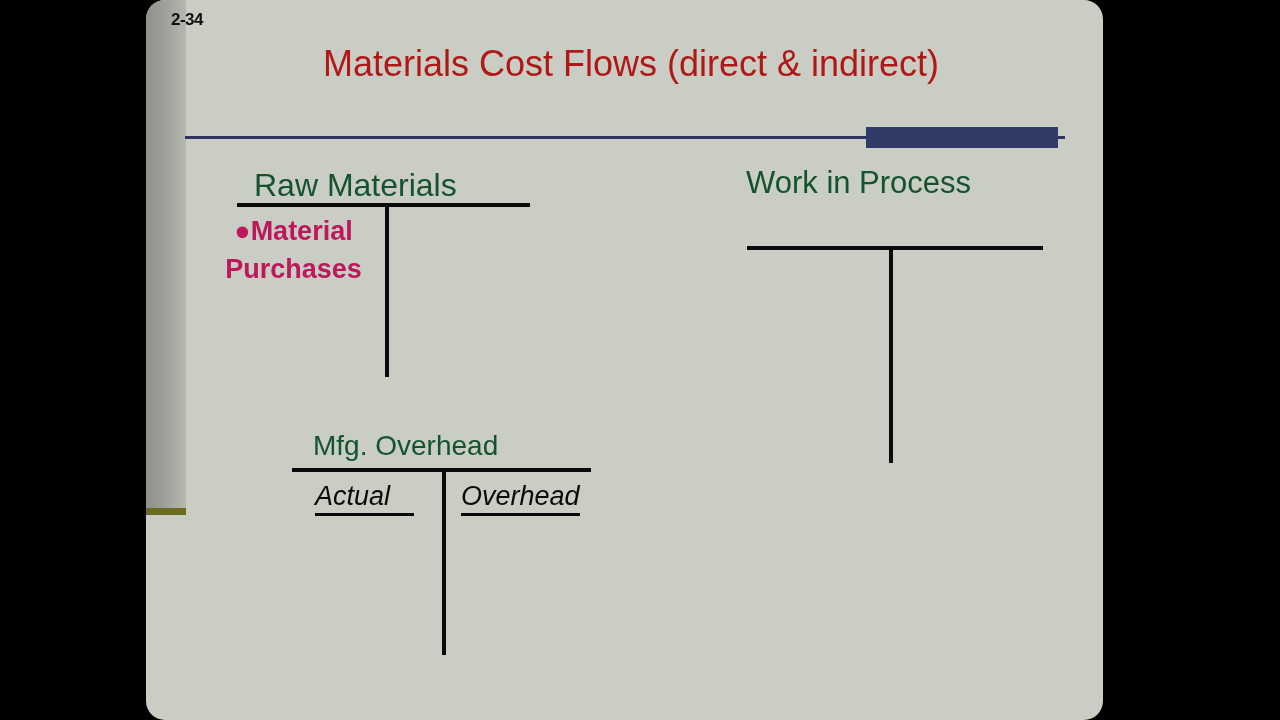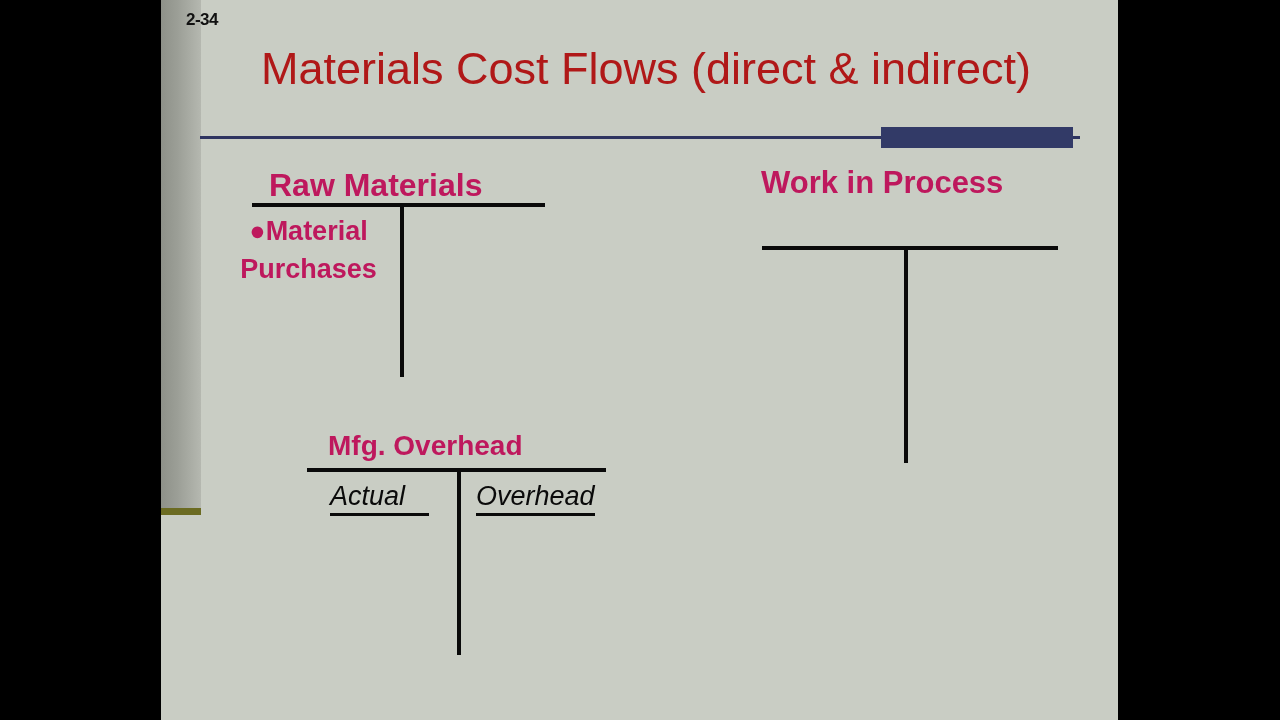--- a/index.html
+++ b/index.html
@@ -17,26 +17,27 @@
   #stage {
     position: relative;
     width: 1280px;
     height: 720px;
     background: #000000;
   }
 
   
   #slide {
     position: absolute;
-    left: 161px;
+    left: 146px;
     top: 0px;
     width: 957px;
     height: 720px;
     background: #c9cdc4;
     overflow: hidden;
+    border-radius: 19px;
   }
 
   
   .left-band {
     position: absolute;
     left: 0px;
     top: 0px;
     width: 40px;
     height: 509px;
     background: linear-gradient(to right, #8e9189 0%, #9b9e96 40%, #b5b8b0 100%);
@@ -61,21 +62,21 @@
     letter-spacing: -0.5px;
   }
 
   
   .slide-title {
     position: absolute;
     left: 40px;
     top: 43px;
     width: 890px;
     text-align: center;
-    font-size: 45px;
+    font-size: 36px;
     color: #b01818;
     white-space: nowrap;
   }
 
   
   .rule-line {
     position: absolute;
     left: 39px;
     top: 136px;
     width: 880px;
@@ -87,22 +88,22 @@
     left: 720px;
     top: 127px;
     width: 192px;
     height: 21px;
     background: #323a67;
   }
 
   
   .acct-title {
     position: absolute;
-    font-weight: bold;
-    color: #be185d;
+    font-weight: normal;
+    color: #14532d;
     white-space: nowrap;
     line-height: 1.07;
   }
   .hline {
     position: absolute;
     background: #0a0a0a;
   }
   .vline {
     position: absolute;
     background: #0a0a0a;

